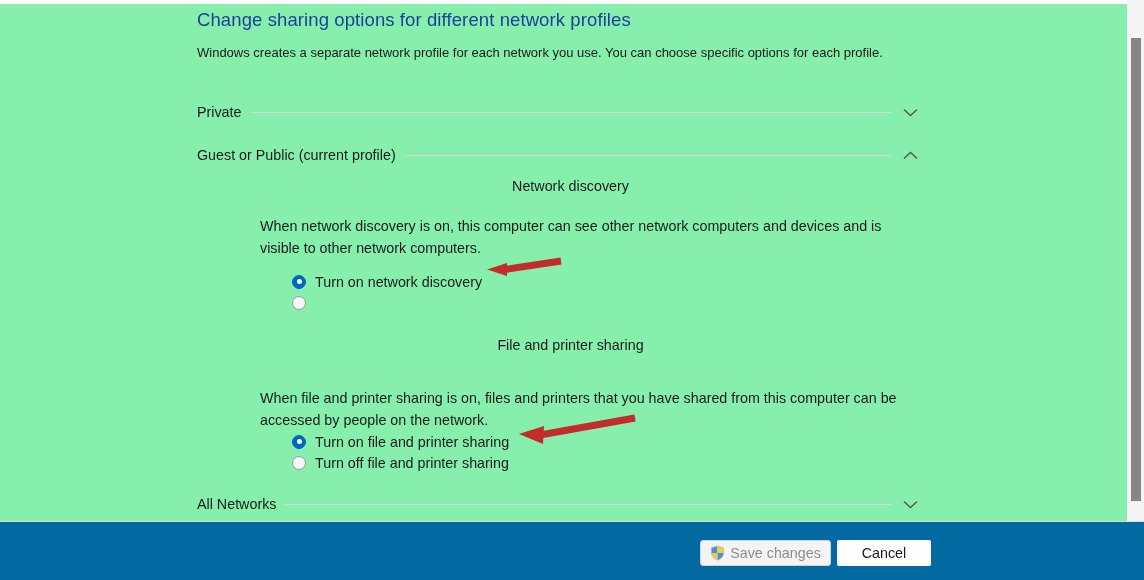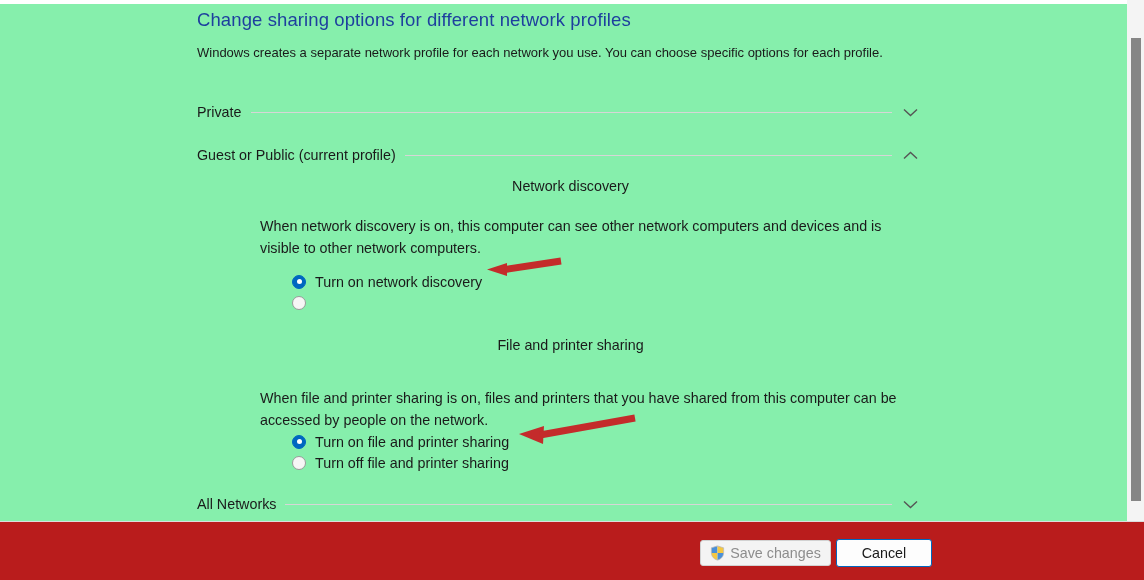--- a/index.html
+++ b/index.html
@@ -178,21 +178,21 @@
     pointer-events: none;
   }
 
   
   .bottombar {
     position: absolute;
     left: 0;
     top: 521px;
     width: 1144px;
     height: 59px;
-    background: #b91c1c;
+    background: #0369a1;
     border-top: 1px solid #dcdcdc;
     box-sizing: border-box;
   }
   .btn {
     position: absolute;
     box-sizing: border-box;
     display: flex;
     align-items: center;
     justify-content: center;
     font-size: 14.3px;

